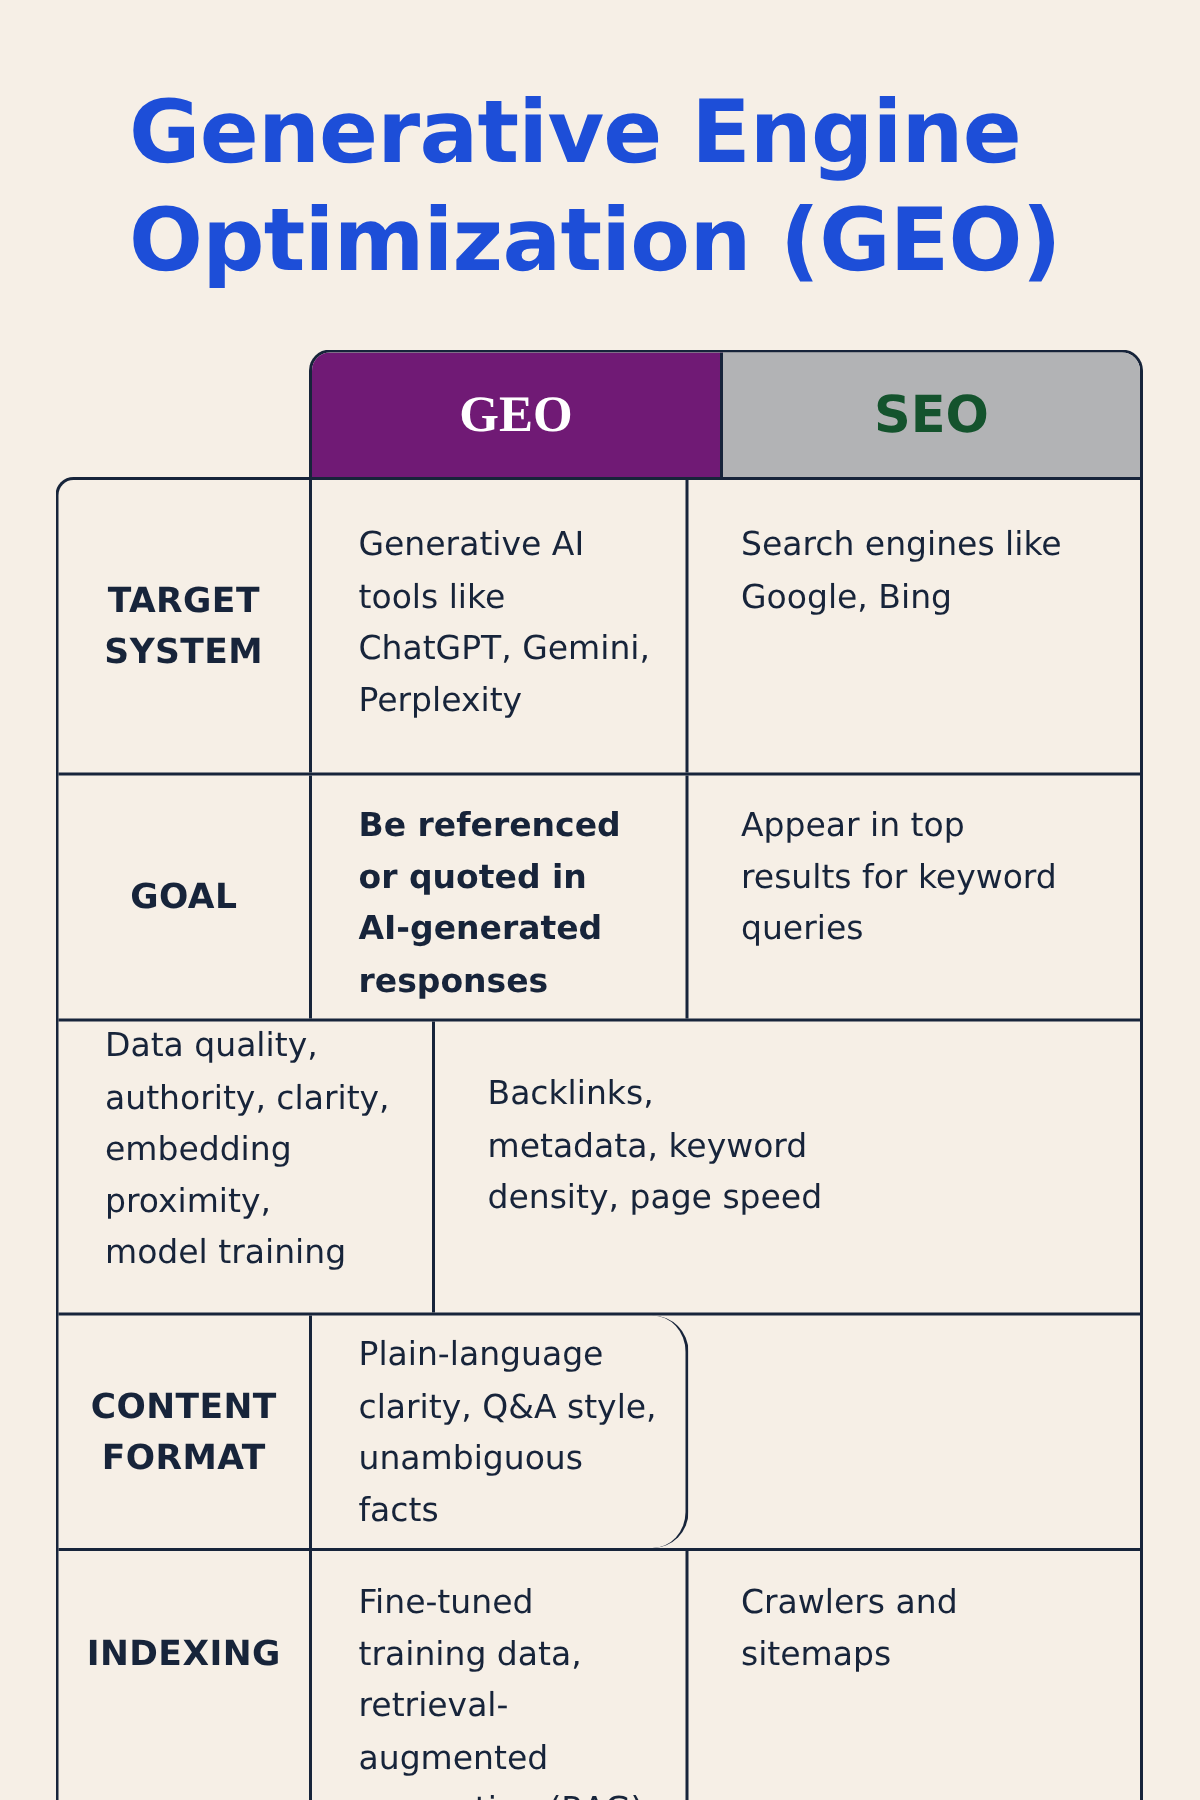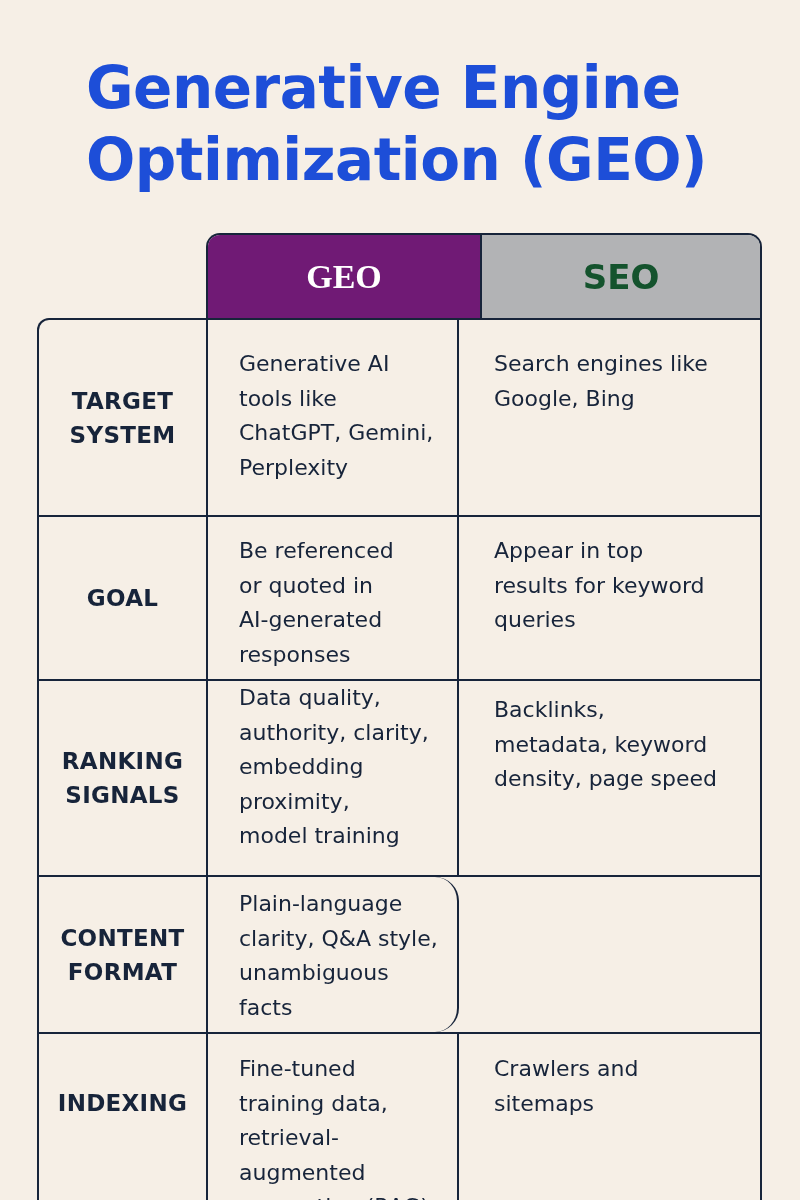--- a/index.html
+++ b/index.html
@@ -133,37 +133,35 @@
 SYSTEM</div>
       <div class="cell geo" style="padding-top:27px;">Generative AI
 tools like
 ChatGPT, Gemini,
 Perplexity</div>
       <div class="cell seo" style="padding-top:27px;">Search engines like
 Google, Bing</div>
     </div>
     <div class="row" style="height:164px;">
       <div class="cell label">GOAL</div>
-      <div class="cell geo" style="padding-top:17px;">Be referenced
+      <div class="cell geo" style="padding-top:17px;font-weight:bold;">Be referenced
 or quoted in
 AI-generated
 responses</div>
       <div class="cell seo" style="padding-top:17px;border-radius:27px;">Appear in top
 results for keyword
 queries</div>
     </div>
     <div class="row" style="height:196px;">
-      <div class="cell label">RANKING
-SIGNALS</div>
       <div class="cell geo" style="padding-top:0;">Data quality,
 authority, clarity,
 embedding
 proximity,
 model training</div>
-      <div class="cell seo" style="padding-top:12px;">Backlinks,
+      <div class="cell seo" style="padding-top:32px;">Backlinks,
 metadata, keyword
 density, page speed</div>
     </div>
     <div class="row" style="height:157px;">
       <div class="cell label">CONTENT
 FORMAT</div>
       <div class="cell geo" style="padding-top:10px;border-radius:24px;">Plain-language
 clarity, Q&amp;A style,
 unambiguous
 facts</div>

